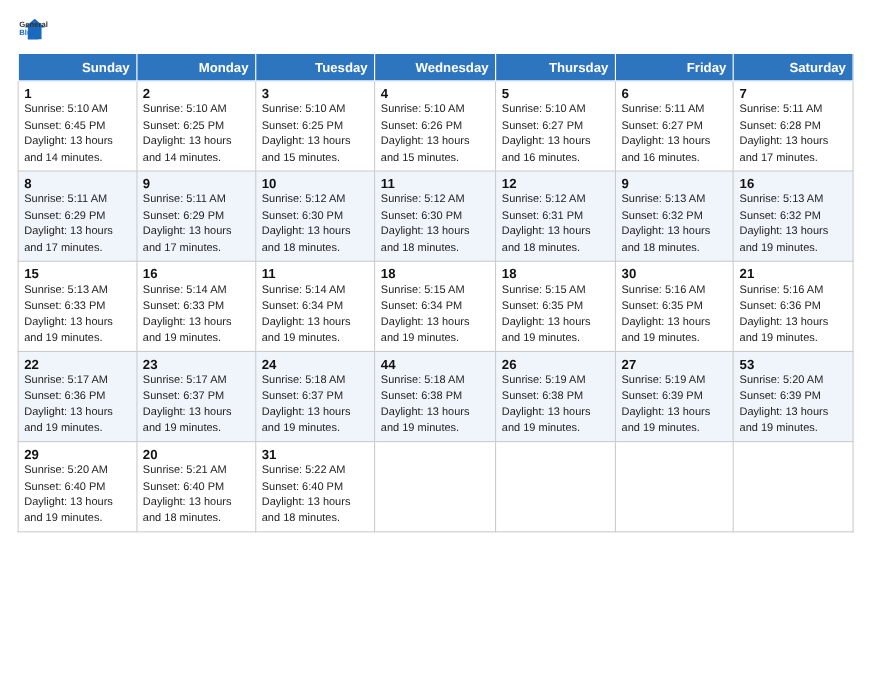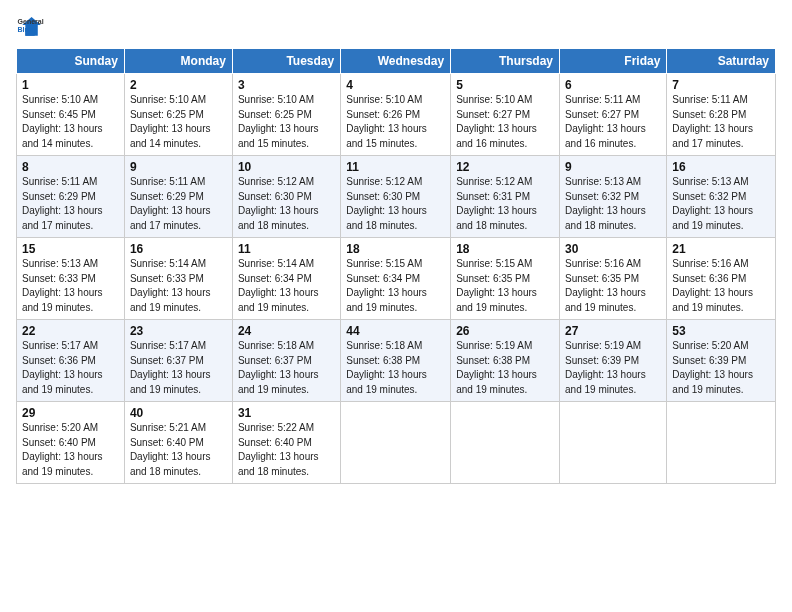--- a/index.html
+++ b/index.html
@@ -367,21 +367,21 @@
         <tr>
           <td>
         <span class="day-number">29</span>
         <div class="day-info">
           <span>Sunrise: 5:20 AM</span><br>
           <span>Sunset: 6:40 PM</span><br>
           <span>Daylight: 13 hours and 19 minutes.</span>
         </div>
       </td>
           <td>
-        <span class="day-number">40</span>
+        <span class="day-number">20</span>
         <div class="day-info">
           <span>Sunrise: 5:21 AM</span><br>
           <span>Sunset: 6:40 PM</span><br>
           <span>Daylight: 13 hours and 18 minutes.</span>
         </div>
       </td>
           <td>
         <span class="day-number">31</span>
         <div class="day-info">
           <span>Sunrise: 5:22 AM</span><br>

